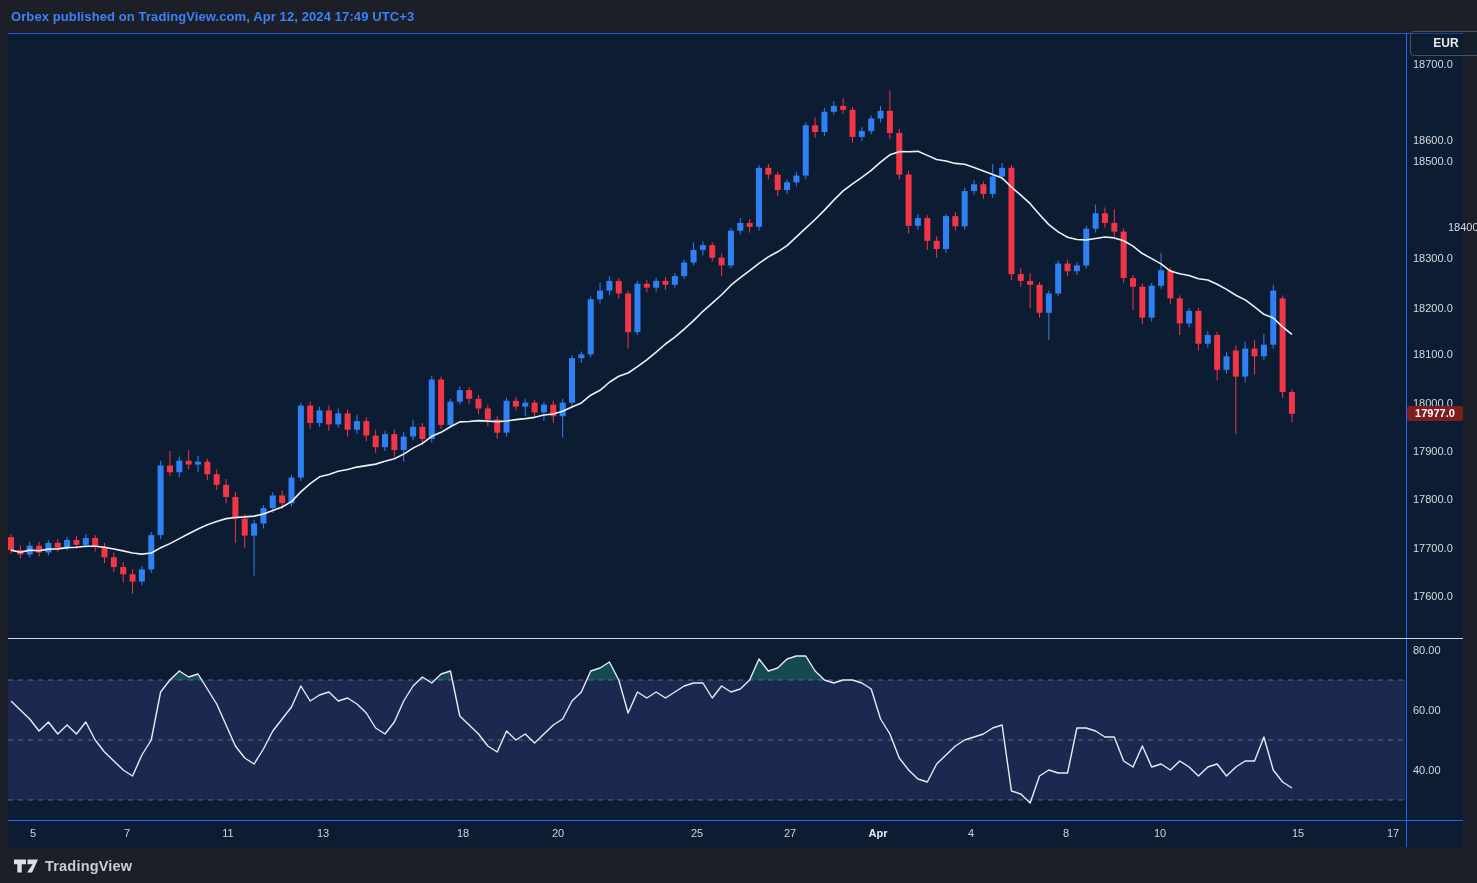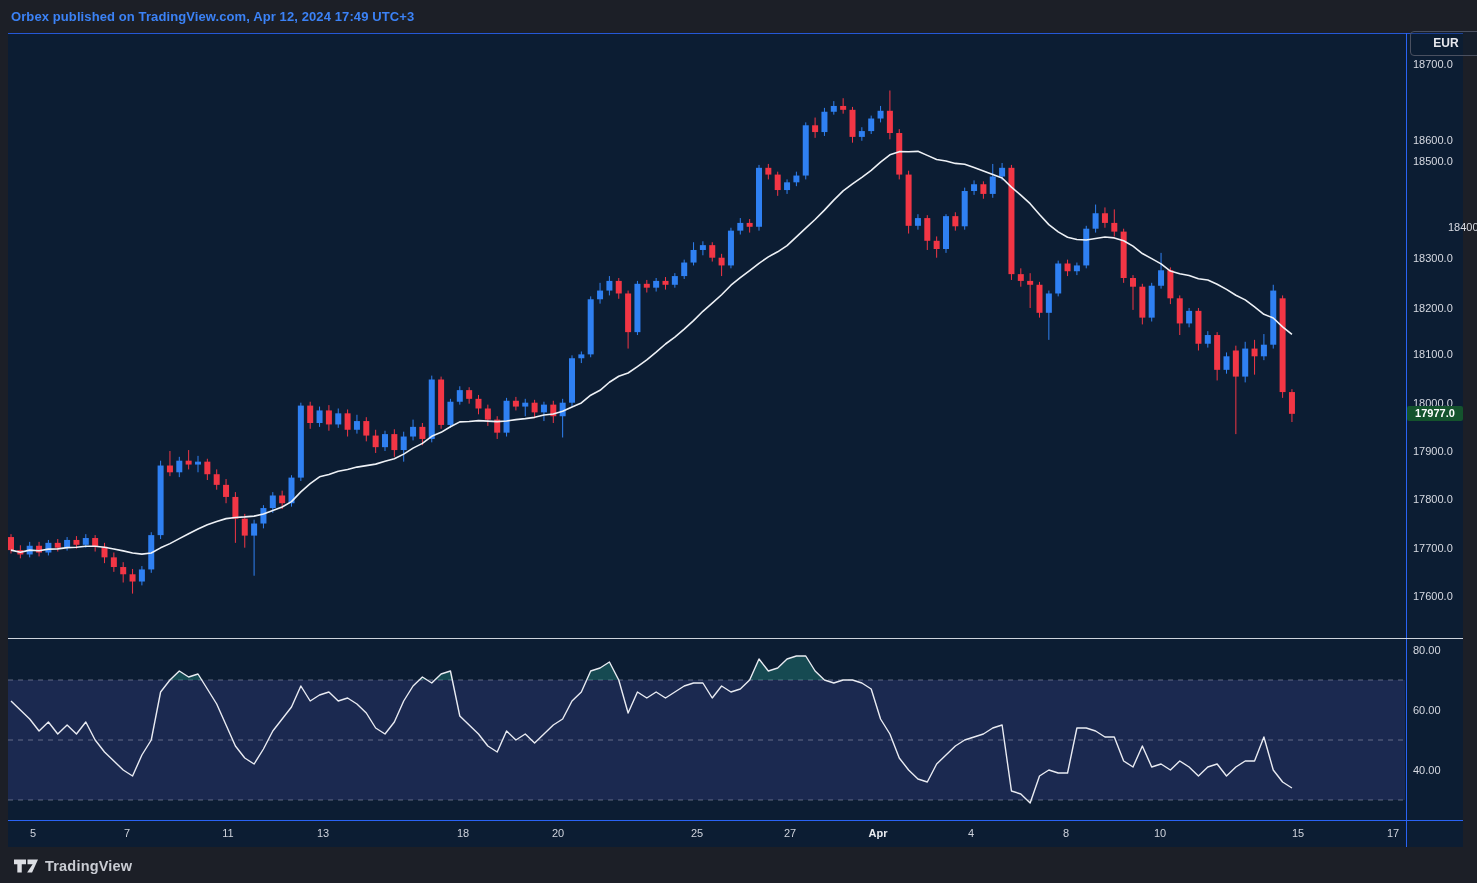--- a/index.html
+++ b/index.html
@@ -395,21 +395,21 @@
     <div class="tlabel" style="left: 790px;">27</div>
     <div class="tlabel month" style="left: 878px;">Apr</div>
     <div class="tlabel" style="left: 971px;">4</div>
     <div class="tlabel" style="left: 1066px;">8</div>
     <div class="tlabel" style="left: 1160px;">10</div>
     <div class="tlabel" style="left: 1298px;">15</div>
     <div class="tlabel" style="left: 1393px;">17</div>
   </div>
 
 <div id="currency-btn">EUR</div>
-<div id="last-price" style="background: #14532d; top: 406.316px;">17977.0</div>
+<div id="last-price" style="background: #7f1d1d; top: 406.316px;">17977.0</div>
 
 <div id="footer">
   <span id="tv-logo">
     <svg width="24" height="16" viewBox="0 0 26 16">
       <polygon points="0,1 13,1 13,6 8.4,6 8.4,15 3.6,15 3.6,6 0,6" fill="#dcdee3"></polygon>
       <polygon points="14.6,1 26,1 19.6,15 14.2,15 20.2,6 14.6,6" fill="#dcdee3"></polygon>
     </svg>
   </span>
   <span id="tv-brand">TradingView</span>
 </div>

